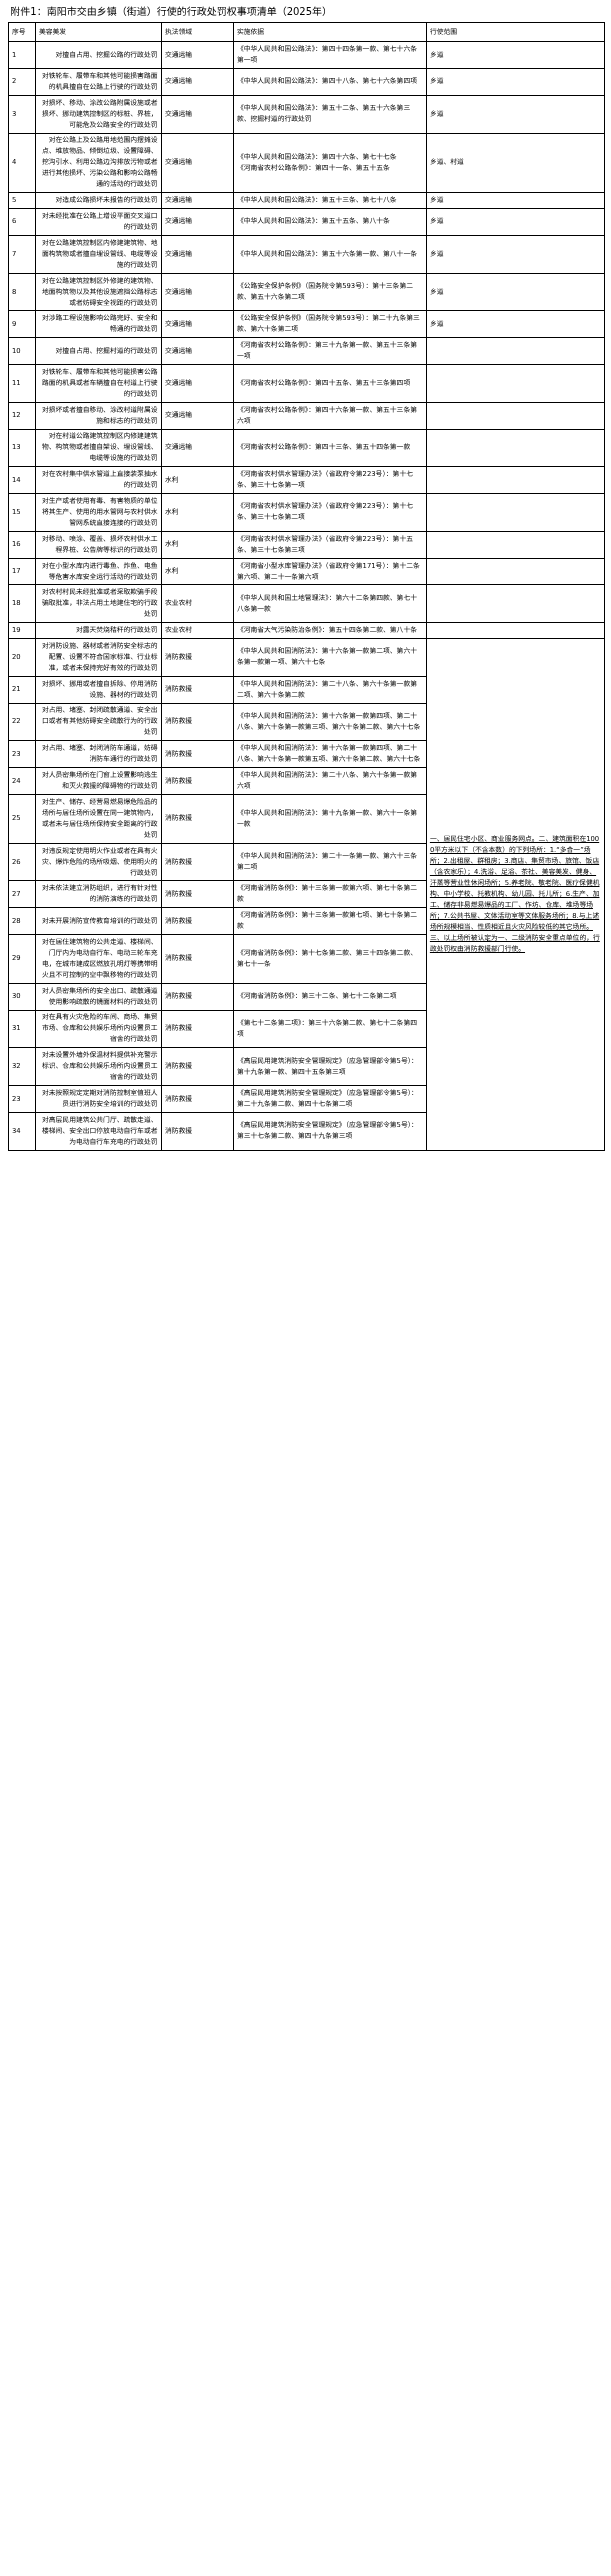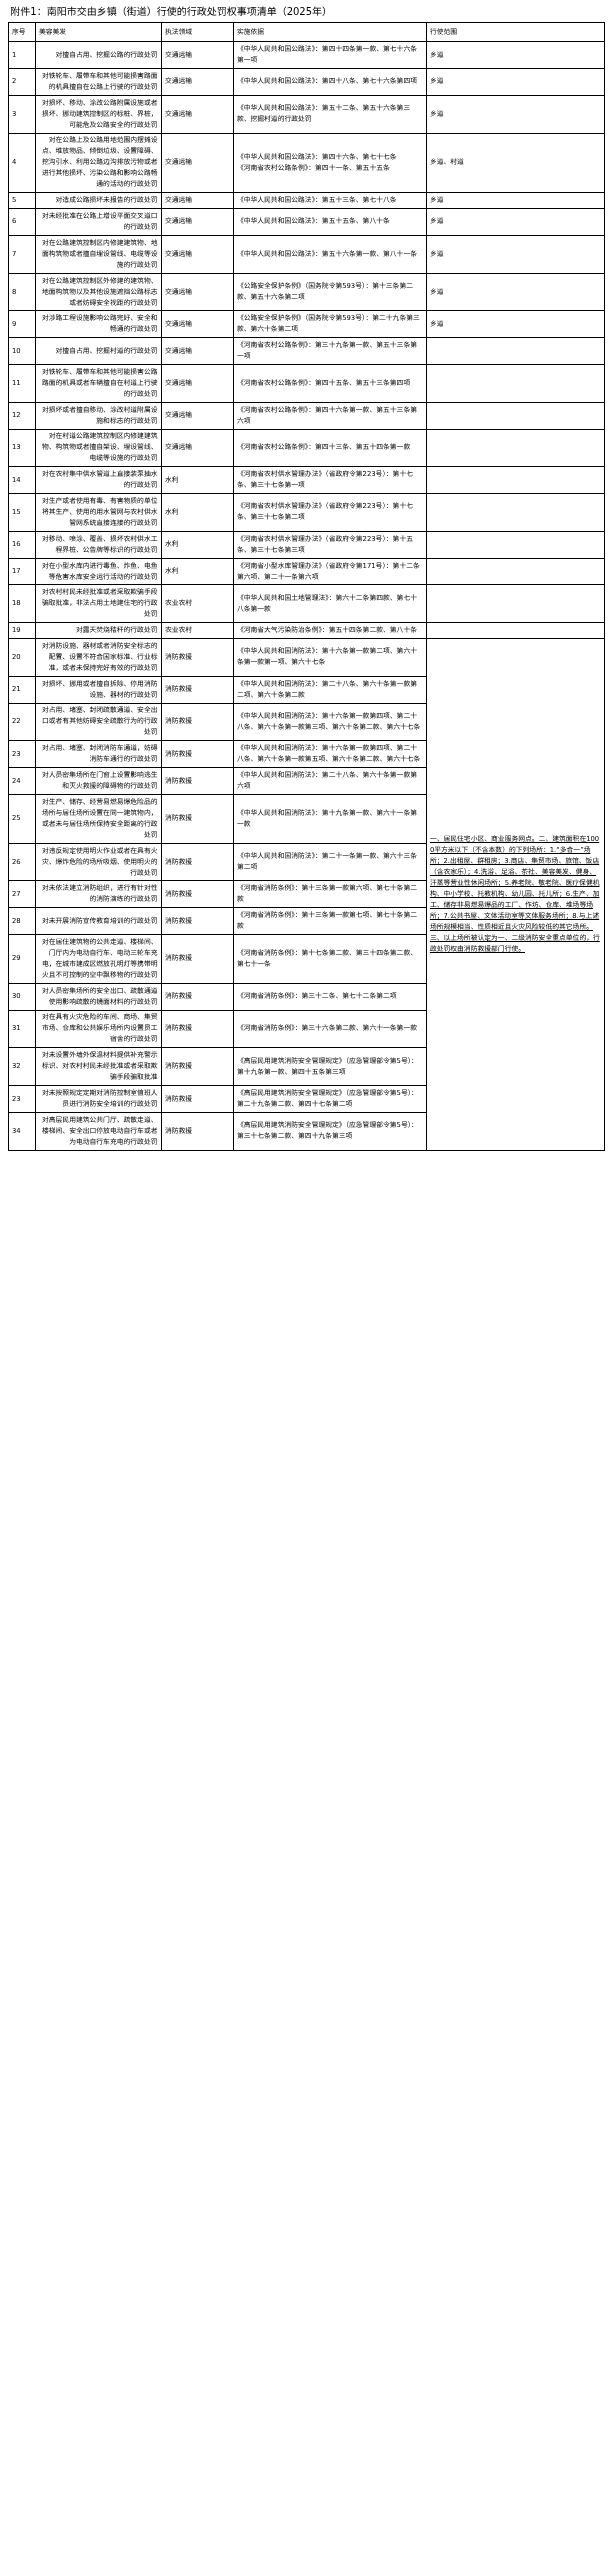--- a/index.html
+++ b/index.html
@@ -295,25 +295,25 @@
         <tr>
           <td class="seq">30</td>
           <td class="name">对人员密集场所的安全出口、疏散通道使用影响疏散的镜面材料的行政处罚</td>
           <td class="field">消防救援</td>
           <td class="basis">《河南省消防条例》：第三十二条、第七十二条第二项</td>
         </tr>
         <tr>
           <td class="seq">31</td>
           <td class="name">对在具有火灾危险的车间、商场、集贸市场、仓库和公共娱乐场所内设置员工宿舍的行政处罚</td>
           <td class="field">消防救援</td>
-          <td class="basis">《河南省消防条例》：第三十六条第二款、第六十一条第一款</td>
+          <td class="basis">《第七十二条第二项》：第三十六条第二款、第七十二条第四项</td>
         </tr>
         <tr>
           <td class="seq">32</td>
-          <td class="name">对未设置外墙外保温材料提供补充警示标识、对农村村民未经批准或者采取欺骗手段骗取批准</td>
+          <td class="name">对未设置外墙外保温材料提供补充警示标识、仓库和公共娱乐场所内设置员工宿舍的行政处罚</td>
           <td class="field">消防救援</td>
           <td class="basis">《高层民用建筑消防安全管理规定》（应急管理部令第5号）：第十九条第一款、第四十五条第三项</td>
         </tr>
         <tr>
           <td class="seq">23</td>
           <td class="name">对未按照规定定期对消防控制室值班人员进行消防安全培训的行政处罚</td>
           <td class="field">消防救援</td>
           <td class="basis">《高层民用建筑消防安全管理规定》（应急管理部令第5号）：第二十九条第二款、第四十七条第二项</td>
         </tr>
         <tr>

